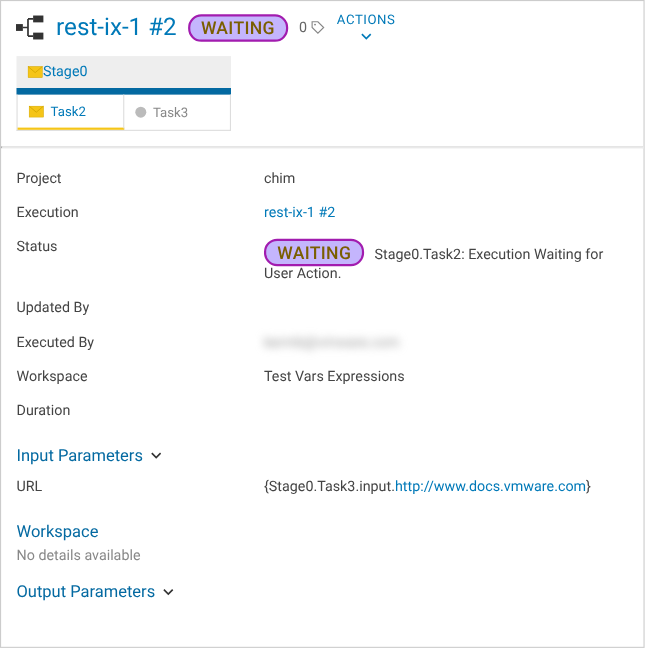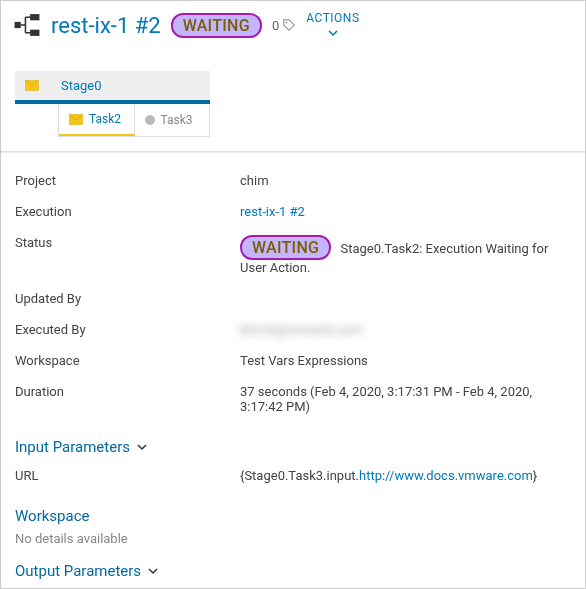--- a/index.html
+++ b/index.html
@@ -65,23 +65,22 @@
       padding: 6px 14px 14px 14px;
     }
     .stage-block {
       width: 195px;
     }
     .stage-header {
       background: #eee;
       padding: 7px 10px;
       display: flex;
       align-items: center;
-      gap: 22px;
-      border-bottom: 4px solid #0369a1;
-      margin-top: 20px;
+      gap: 0;
+      border-bottom: 6px solid #0369a1;
     }
     .stage-header span.stage-label {
       color: #0079b8;
       font-size: 13px;
     }
     .mail-icon {
       width: 14px;
       height: 11px;
       flex-shrink: 0;
     }
@@ -89,21 +88,20 @@
       width: 10px;
       height: 10px;
       border-radius: 50%;
       background: #bbb;
       flex-shrink: 0;
     }
     .tasks-row {
       display: flex;
       border: 1px solid #ddd;
       border-top: none;
-      margin-left: 43px;
     }
     .task-cell {
       flex: 1;
       padding: 8px 10px;
       display: flex;
       align-items: center;
       gap: 6px;
       font-size: 12px;
     }
     .task-cell:first-child {
@@ -249,21 +247,20 @@
     <div class="row-value blurred">kermb@vmware.com</div>
   </div>
 
   <div class="row">
     <div class="row-label">Workspace</div>
     <div class="row-value">Test Vars Expressions</div>
   </div>
 
   <div class="row">
     <div class="row-label">Duration</div>
-    <div class="row-value">37 seconds (Feb 4, 2020, 3:17:31 PM - Feb 4, 2020, 3:17:42 PM)</div>
   </div>
 
   <div class="section-heading">
     <span>Input Parameters</span>
     <svg class="chevron-down" viewBox="0 0 12 12">
       <path d="M2 4 L6 8 L10 4" fill="none" stroke="#333" stroke-width="1.5"></path>
     </svg>
   </div>
 
   <div class="row">

